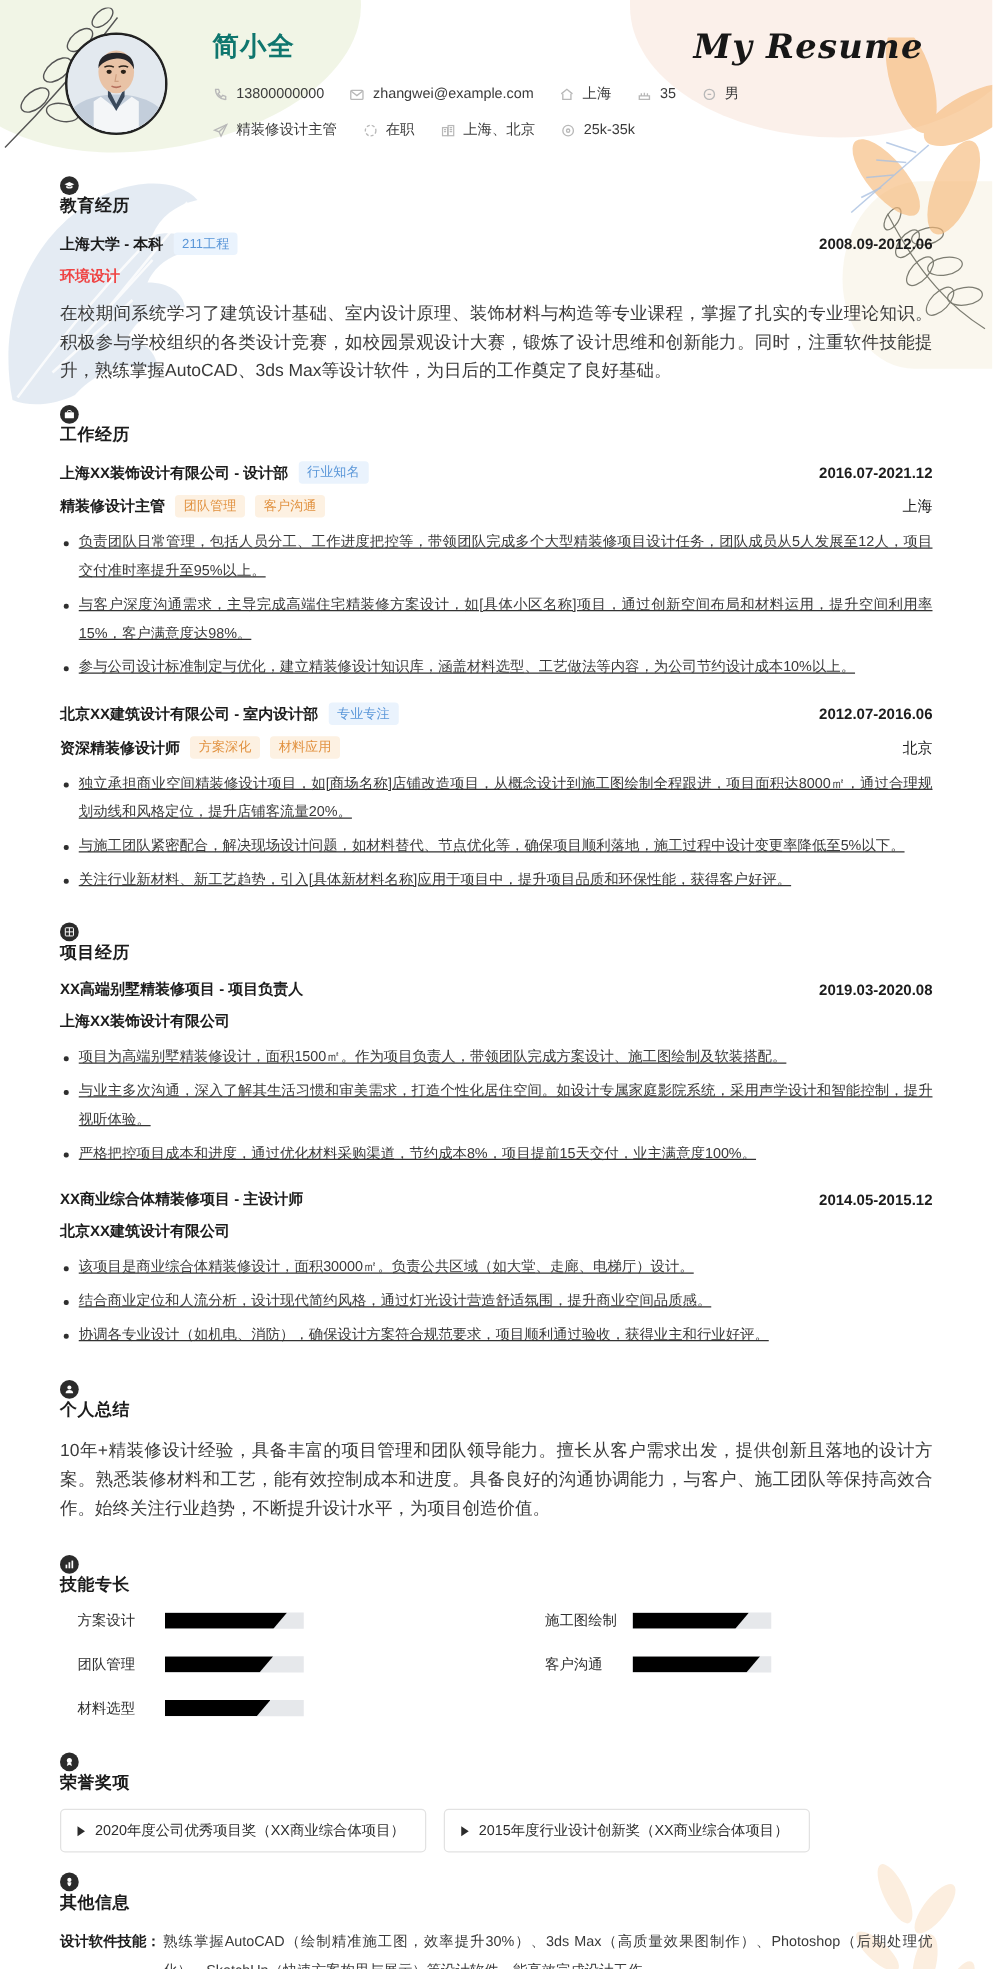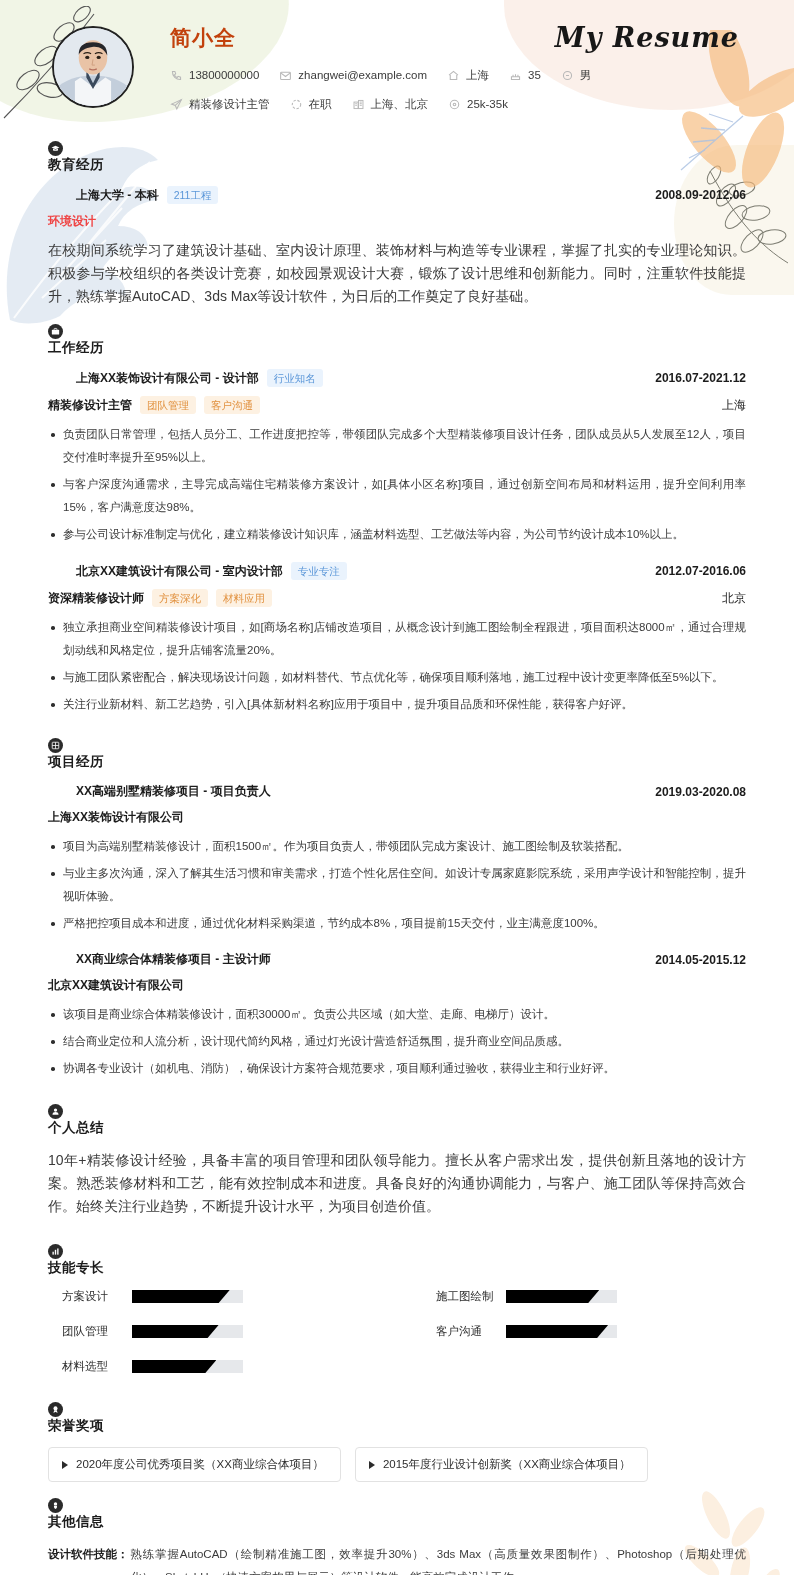--- a/index.html
+++ b/index.html
@@ -54,21 +54,21 @@
   .avatar {
     width: 82px; height: 82px; border-radius: 50%;
     border: 2px solid #222; flex: 0 0 82px;
     overflow: hidden; margin-top: 4px; margin-left: 4px;
     background: #dfe6ec;
     position: relative;
   }
   .avatar svg { display:block; width:100%; height:100%; }
   .hdr-main { flex: 1; padding-left: 36px; padding-top: 2px; }
   .name {
-    font-size: 21px; font-weight: bold; color: #c2410c;
+    font-size: 21px; font-weight: bold; color: #0f766e;
     letter-spacing: 1px; line-height: 28px; margin-bottom: 12px;
   }
   .info-row {
     display: flex; flex-wrap: wrap; 
     font-size: 11.5px; color: #3b3b3b; line-height: 22px;
   }
   .info-row + .info-row { margin-top: 7px; }
   .info-item { display: inline-flex; align-items: center; margin-right: 20px; white-space: nowrap; }
   .info-item .ico { width: 13px; height: 13px; margin-right: 6px; color: #b8b8b8; display:inline-flex; }
   .info-item .ico svg { width: 100%; height: 100%; display:block; }
@@ -95,32 +95,32 @@
   .sec-rule { flex: 1; height: 1px; background: #d9d9d9; margin-left: 12px; }
 
   
   .entry { margin-bottom: 14px; }
   .entry:last-child { margin-bottom: 0; }
   .ln {
     display: flex; align-items: center; justify-content: space-between;
     margin-bottom: 9px; gap: 10px;
   }
   .ln-left { display: flex; align-items: center; flex-wrap: wrap; gap: 8px; min-width: 0; }
-  .org { font-size: 12px; font-weight: bold; color: #1c1c1c; margin-left: 28px; }
+  .org { font-size: 12px; font-weight: bold; color: #1c1c1c; }
   .role { font-size: 12px; font-weight: bold; color: #1c1c1c; }
   .date { font-size: 12px; font-weight: bold; color: #1c1c1c; white-space: nowrap; }
   .loc { font-size: 12px; color: #1c1c1c; white-space: nowrap; }
   .major { font-size: 12px; font-weight: bold; color: #ef4444; margin-bottom: 9px; }
   .subcorp { font-size: 12px; font-weight: bold; color: #1c1c1c; margin-bottom: 9px; }
 
   .tag { font-size: 10.5px; padding: 2px 7px; border-radius: 3px; line-height: 14px; white-space: nowrap; }
   .tag-blue { background: #eaf3fd; color: #5a96d8; }
   .tag-orange { background: #fdf1e2; color: #e1913f; }
 
-  .bullets { list-style: none; }
+  .bullets { list-style: none; text-decoration: underline; }
   .bullets li {
     position: relative; padding-left: 15px;
     font-size: 11.5px; line-height: 23px; color: #3a3a3a;
     margin-bottom: 4px; text-align: justify;
   }
   .bullets li:last-child { margin-bottom: 0; }
   .bullets li::before {
     content: ""; position: absolute; left: 3px; top: 10px;
     width: 3.5px; height: 3.5px; background: #2f2f2f; border-radius: 50%;
   }

